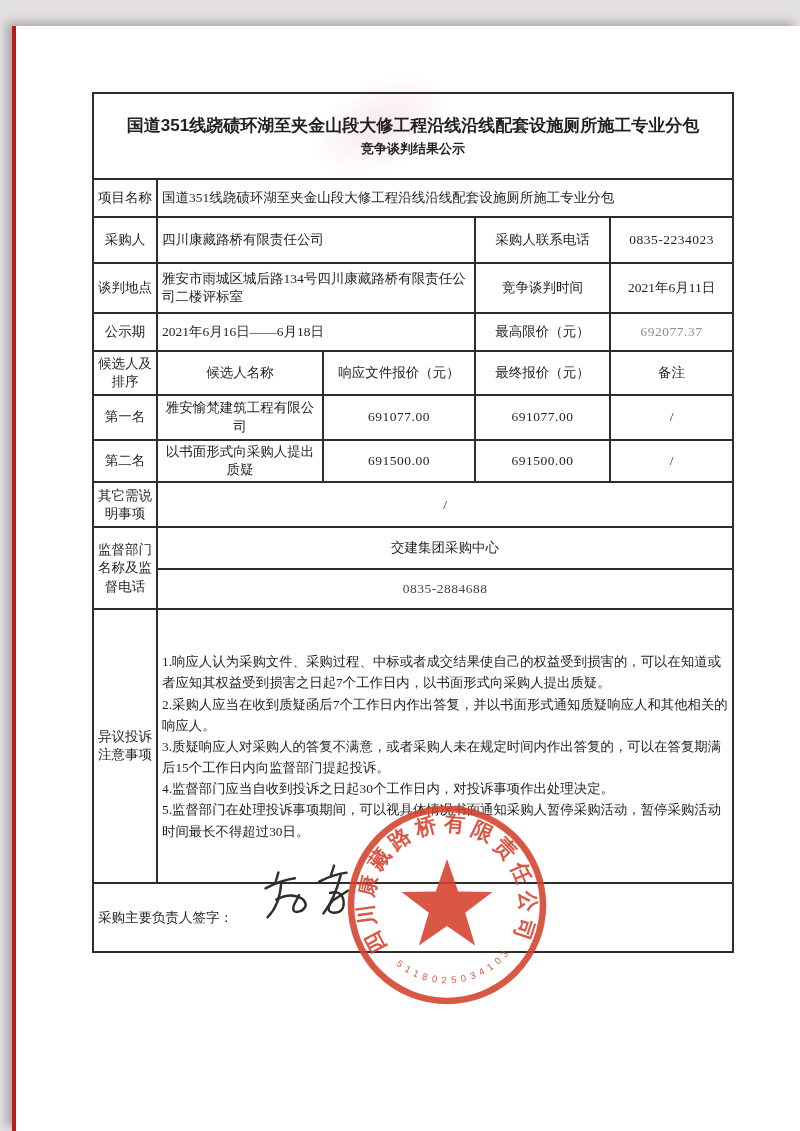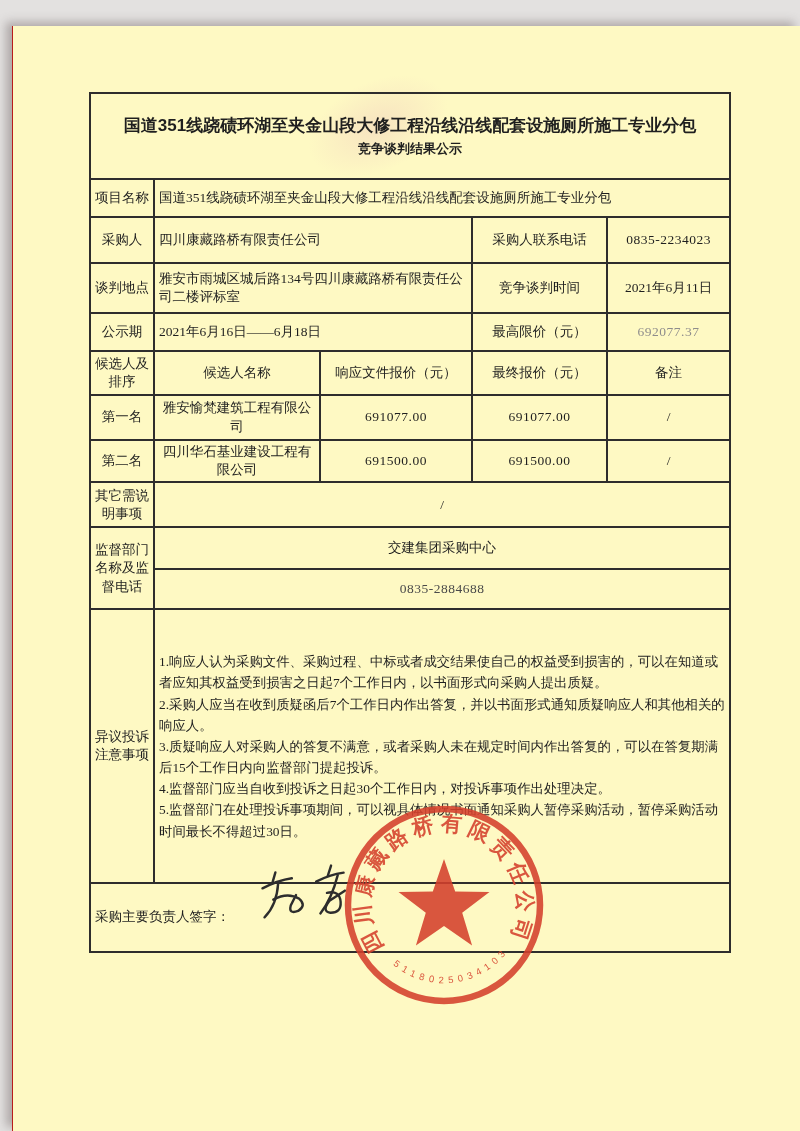--- a/index.html
+++ b/index.html
@@ -5,23 +5,23 @@
   html,body{margin:0;padding:0;}
   body{
     width:800px;height:1131px;
     background:#e3e1e0;
     font-family:"Liberation Serif","DejaVu Serif",serif;
     position:relative;overflow:hidden;
   }
   .canvas{position:absolute;left:0;top:0;width:800px;height:1131px;}
   .paper{
     position:absolute;left:12px;top:26px;right:0;bottom:0;
-    background:#fef9c3;
+    background:#ffffff;
     box-shadow:-6px -4px 9px rgba(110,100,100,.45);
-    border-left:1px solid #b91c1c;
+    border-left:4px solid #b91c1c;
   }
   .smudge{
     position:absolute;left:290px;top:55px;width:150px;height:90px;
     background:radial-gradient(ellipse at center, rgba(230,170,185,.28), rgba(230,170,185,0) 70%);
     transform:rotate(-25deg);
     pointer-events:none;
   }
   table.doc{
     position:absolute;left:76px;top:66px;
     width:640px;border-collapse:collapse;table-layout:fixed;
@@ -52,21 +52,21 @@
   tr.h-r3 td{height:40px;margin-top:14px;}
   tr.h-r4 td{height:44px;}
   tr.h-r5 td{height:32px;}
   tr.h-r6 td{height:38px;}
   tr.h-r7 td{height:39px;}
   tr.h-r8 td{height:33px;}
   tr.h-r9 td{height:39px;}
   tr.h-r10a td{height:36px;margin-top:8px;}
   tr.h-r10b td{height:34px;}
   tr.h-r11 td{height:268px;}
-  tr.h-r12 td{height:63px;font-family:Liberation Mono, monospace;}
+  tr.h-r12 td{height:63px;}
   svg.signature{position:absolute;left:238px;top:828px;pointer-events:none;}
   svg.seal{position:absolute;left:321px;top:769px;pointer-events:none;opacity:.88;}
 </style>
 </head>
 <body>
 
 <div class="canvas">
   <div class="paper">
     <div class="smudge"></div>
 
@@ -124,21 +124,21 @@
       <tr class="h-r7">
         <td class="ctr">第一名</td>
         <td class="ctr">雅安愉梵建筑工程有限公司</td>
         <td class="num">691077.00</td>
         <td class="num">691077.00</td>
         <td class="ctr">/</td>
       </tr>
 
       <tr class="h-r8">
         <td class="ctr">第二名</td>
-        <td class="ctr">四川华石基业建设工程有限公司</td>
+        <td class="ctr">以书面形式向采购人提出质疑</td>
         <td class="num">691500.00</td>
         <td class="num">691500.00</td>
         <td class="ctr">/</td>
       </tr>
 
       <tr class="h-r9">
         <td class="lbl">其它需说明事项</td>
         <td class="ctr" colspan="4">/</td>
       </tr>
 

